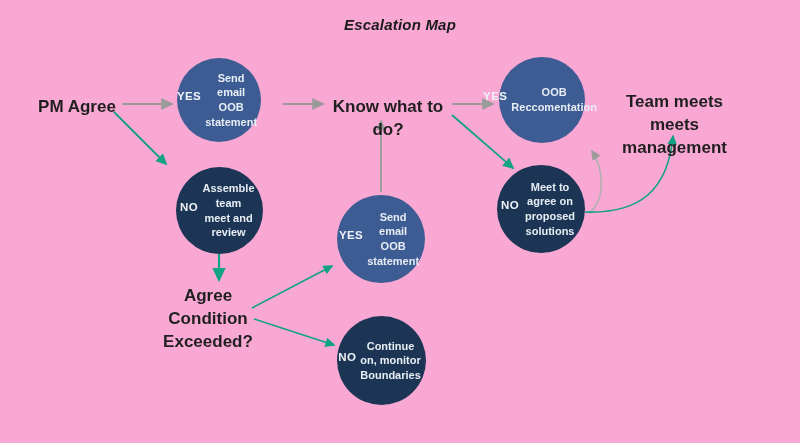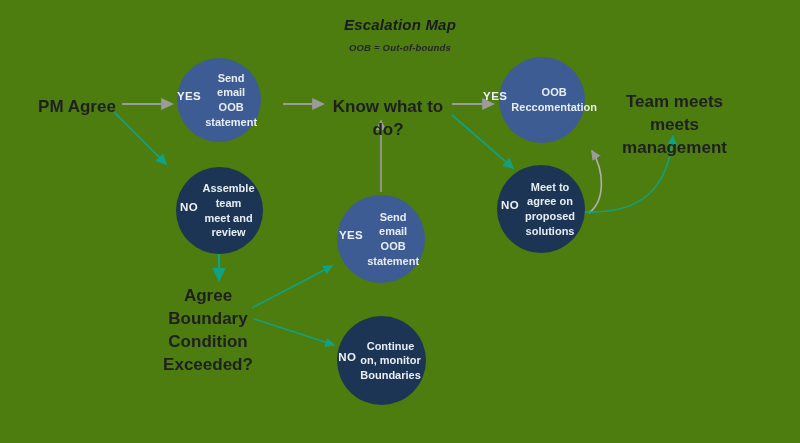--- a/index.html
+++ b/index.html
@@ -8,21 +8,21 @@
     background: #ffffff;
   }
   body {
     font-family: "Liberation Sans", sans-serif;
     -webkit-font-smoothing: antialiased;
   }
   #canvas {
     position: relative;
     width: 800px;
     height: 443px;
-    background: #4d7c0f;
+    background: #f9a8d4;
     overflow: hidden;
   }
   #edges {
     position: absolute;
     left: 0;
     top: 0;
     width: 800px;
     height: 443px;
     pointer-events: none;
   }
@@ -85,21 +85,20 @@
     color: #1f1f1f;
     line-height: 1.35;
   }
 </style>
 </head>
 <body>
 
 <div id="canvas">
 
   <div class="title" id="page-title">Escalation Map</div>
-  <div class="title" id="page-subtitle">OOB = Out-of-bounds</div>
 
   <svg id="edges" viewBox="0 0 800 443">
     <defs>
       <marker id="arrow-gray" markerWidth="7" markerHeight="7" refX="5.4" refY="3" orient="auto">
         <path d="M0,0 L6.4,3 L0,6 z" fill="#9b9b9b"></path>
       </marker>
       <marker id="arrow-green" markerWidth="7" markerHeight="7" refX="5.4" refY="3" orient="auto">
         <path d="M0,0 L6.4,3 L0,6 z" fill="#10a284"></path>
       </marker>
     </defs>
@@ -153,21 +152,20 @@
 
   <div class="label" id="lbl-know-what" style="left:318px; top:96px; width:140px;">Know what to do?</div>
 
   <div class="label" id="lbl-team-meets" style="left:602px; top:91px; width:145px;">
     <div>Team meets</div>
     <div>meets management</div>
   </div>
 
   <div class="label" id="lbl-agree-boundary" style="left:152px; top:285px; width:112px;">
     <div>Agree</div>
-    <div>Boundary</div>
     <div>Condition</div>
     <div>Exceeded?</div>
   </div>
 
   <div class="node" id="node-yes-top" style="left:177px; top:58px; width:84px; height:84px; background:#3d5c93;">
     <div class="node-head">YES</div>
     <div class="node-body">Send email OOB statement</div>
   </div>
 
   <div class="node" id="node-no-assemble" style="left:176px; top:167px; width:87px; height:87px; background:#1c3554;">

